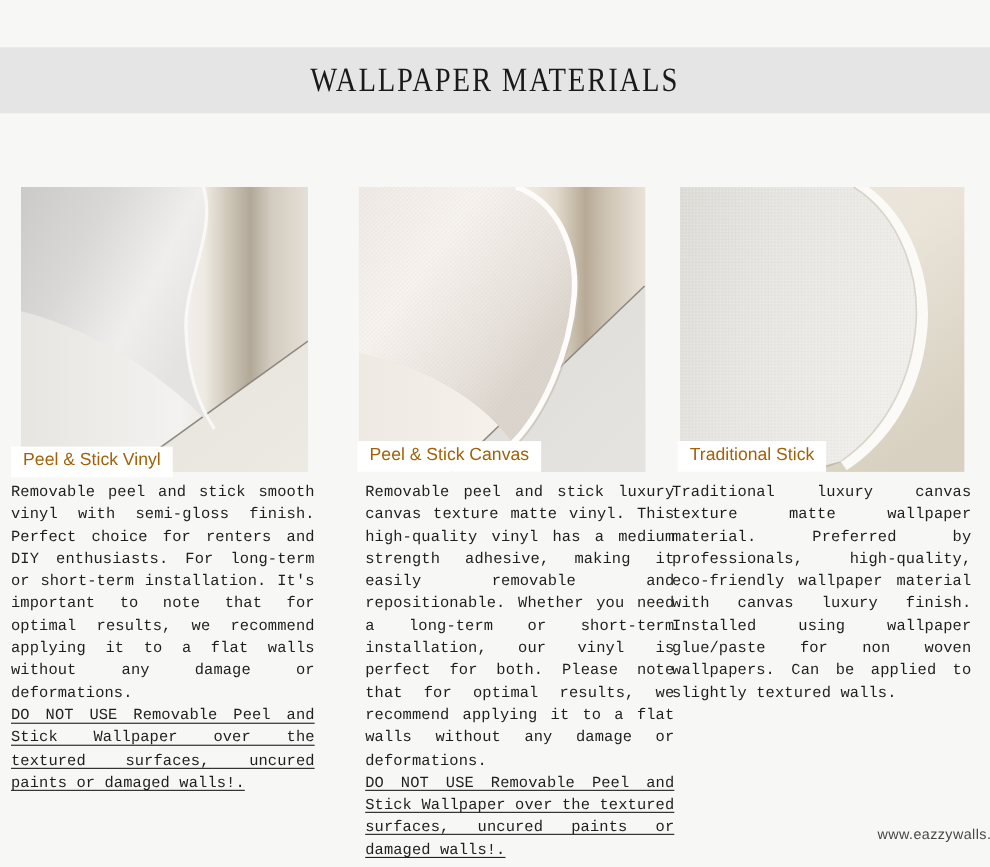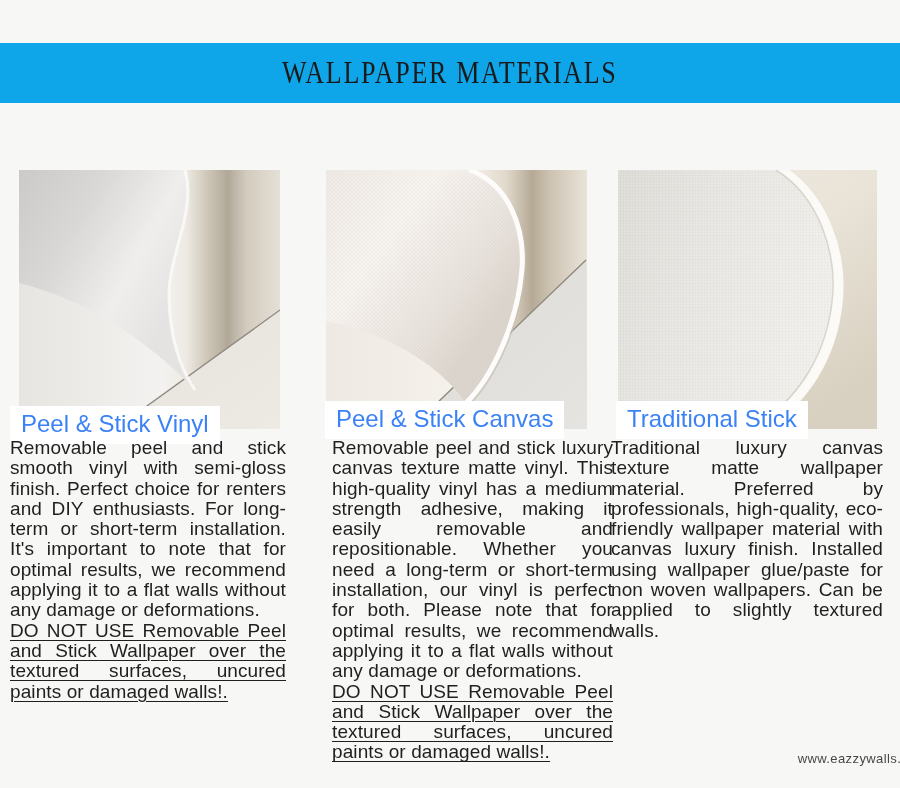--- a/index.html
+++ b/index.html
@@ -6,21 +6,21 @@
   html,body { width:900px; height:788px; }
   body {
     font-family:"Liberation Sans", sans-serif;
     background:#f7f7f6;
     position:relative;
     overflow:hidden;
     color:#212121;
   }
   .band {
     position:absolute; left:0; top:43px; width:900px; height:60px;
-    background:#0ea5e9;
+    background:#e5e5e5;
     display:flex; align-items:center; justify-content:center;
   }
   .band h1 {
     font-family:"Liberation Serif", serif;
     font-weight:400;
     font-size:31px;
     letter-spacing:2px;
     color:#1a1a1a;
     transform:scaleX(0.84);
     transform-origin:center;
@@ -31,38 +31,39 @@
     overflow:hidden;
   }
   .photo svg { display:block; width:100%; height:100%; }
   .photo-1 { left:19px; }
   .photo-2 { left:326px; }
   .photo-3 { left:618px; width:259px; }
   .label-box {
     position:absolute;
     background:#ffffff;
     padding:3px 11px 5px 11px;
-    font-size:24px;
+    font-size:16px;
     line-height:1.25;
-    color:#3b82f6;
+    color:#a16207;
     white-space:nowrap;
   }
   .label-1 { left:10px;  top:406px; }
   .label-2 { left:325px; top:401px; }
   .label-3 { left:616px; top:401px; }
   .desc-block { position:absolute; top:438px; }
   .desc-1 { left:10px;  width:276px; }
   .desc-2 { left:332px; width:281px; }
   .desc-3 { left:611px; width:272px; }
   .desc-block p {
-    font-size:19px;
+    font-size:14px;
     line-height:20.3px;
     text-align:justify;
     color:#1f1f1f;
     letter-spacing:0.1px;
+    font-family:Liberation Mono, monospace;
   }
   .desc-block p.warning {
     text-decoration:underline;
     text-decoration-thickness:1.4px;
     text-underline-offset:3px;
   }
   .footer {
     position:absolute; left:0; top:751px; width:900px;
     text-align:right;
     font-size:13px;

